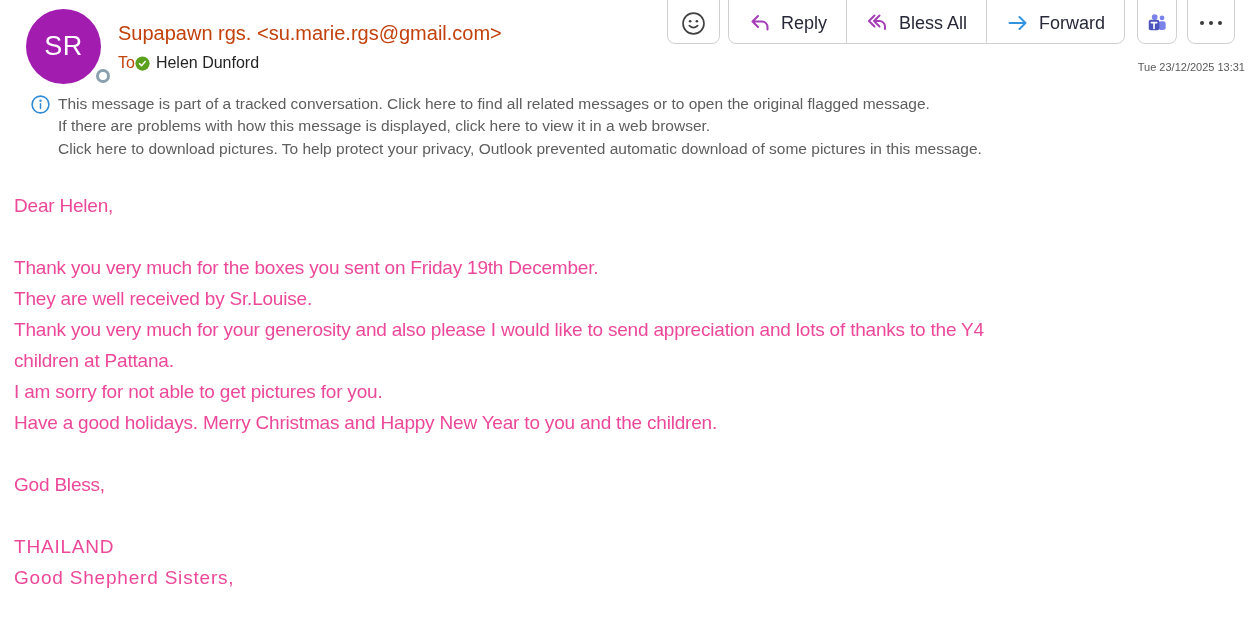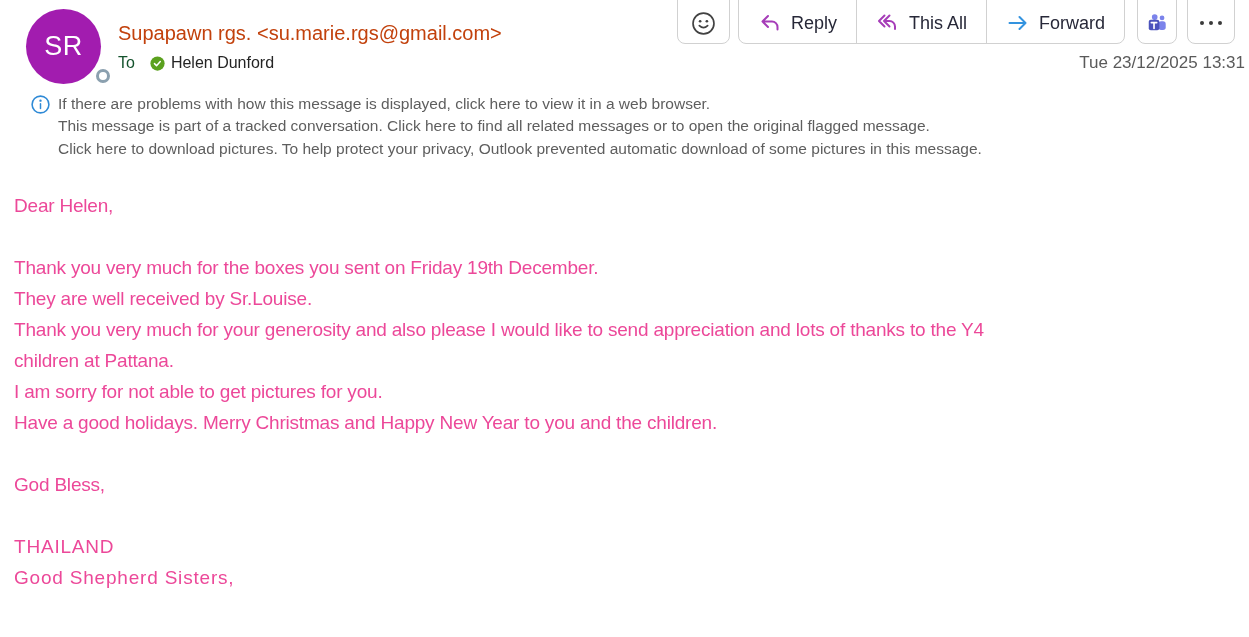--- a/index.html
+++ b/index.html
@@ -16,24 +16,24 @@
     display:flex; align-items:center; justify-content:center;
     font-size:27px; letter-spacing:.5px; cursor:pointer;
   }
   .presence {
     position:absolute; right:-9px; bottom:1px; width:14px; height:14px;
     border-radius:50%; background:#fff; border:3.5px solid #8ba0af;
     box-shadow:0 0 0 2px #fff;
   }
   .sender { position:absolute; left:118px; top:22px; font-size:20px; color:#c2410c; cursor:pointer; }
   .to-line { position:absolute; left:118px; top:54px; display:flex; align-items:center; font-size:16px; }
-  .to-label { color:#14532d; margin-right:15px; }
+  .to-label { color:#c2410c; }
   .check-icon { width:15px; height:15px; margin-right:6px; display:inline-block; }
   .recipient { color:#242424; cursor:pointer; }
-  .date { position:absolute; top:53px; right:4px; font-size:17px; color:#5a5a5a;margin-left:24px; }
+  .date { position:absolute; top:61px; right:4px; font-size:11px; color:#5a5a5a;margin-left:24px; }
 
   
   .toolbar { position:absolute; top:-12px; right:14px; display:flex; align-items:stretch; }
   .tb-btn, .tb-group {
     background:#fff; border:1px solid #d1d1d1; border-radius:8px; height:56px;
   }
   .tb-btn {
     display:flex; align-items:center; justify-content:center; padding:14px 12px 0 12px;
     cursor:pointer; font-family:inherit;
   }
@@ -97,21 +97,21 @@
           <path d="M10 5 L4.5 10.5 L10 16 M4.5 10.5 h9.5 a5.5 5.5 0 0 1 5.5 5.5 v2.5" fill="none" stroke="#a63db8" stroke-width="2" stroke-linecap="round" stroke-linejoin="round"></path>
         </svg>
         <span>Reply</span>
       </button>
       <div class="tb-sep"></div>
       <button class="tb-seg">
         <svg width="24" height="24" viewBox="0 0 24 24">
           <path d="M8.5 4.5 L3 10 L8.5 15.5" fill="none" stroke="#a63db8" stroke-width="2" stroke-linecap="round" stroke-linejoin="round"></path>
           <path d="M13.5 4.5 L8 10 L13.5 15.5 M8 10 h5.5 a5.5 5.5 0 0 1 5.5 5.5 v2.5" fill="none" stroke="#a63db8" stroke-width="2" stroke-linecap="round" stroke-linejoin="round"></path>
         </svg>
-        <span>This All</span>
+        <span>Bless All</span>
       </button>
       <div class="tb-sep"></div>
       <button class="tb-seg">
         <svg width="24" height="24" viewBox="0 0 24 24">
           <path d="M3.5 12 h16 M13.5 6 l6 6 -6 6" fill="none" stroke="#3393df" stroke-width="2" stroke-linecap="round" stroke-linejoin="round"></path>
         </svg>
         <span>Forward</span>
       </button>
     </div>
 
@@ -136,22 +136,22 @@
 
   <div class="date">Tue 23/12/2025 13:31</div>
 
   <div class="banner">
     <svg class="info-icon" viewBox="0 0 24 24">
       <circle cx="12" cy="12" r="9.6" fill="none" stroke="#2f8ad6" stroke-width="1.8"></circle>
       <circle cx="12" cy="7.6" r="1.35" fill="#2f8ad6"></circle>
       <rect x="11.15" y="10.3" width="1.7" height="7" rx="0.85" fill="#2f8ad6"></rect>
     </svg>
     <div class="banner-lines">
+      <div class="banner-line">This message is part of a tracked conversation. Click here to find all related messages or to open the original flagged message.</div>
       <div class="banner-line">If there are problems with how this message is displayed, click here to view it in a web browser.</div>
-      <div class="banner-line">This message is part of a tracked conversation. Click here to find all related messages or to open the original flagged message.</div>
       <div class="banner-line">Click here to download pictures. To help protect your privacy, Outlook prevented automatic download of some pictures in this message.</div>
     </div>
   </div>
 
   <div class="message-body">
     <div class="line">Dear Helen,</div>
     <div class="line"></div>
     <div class="line">Thank you very much for the boxes you sent on Friday 19th December.</div>
     <div class="line">They are well received by Sr.Louise.</div>
     <div class="line">Thank you very much for your generosity and also please I would like to send appreciation and lots of thanks to the Y4</div>

